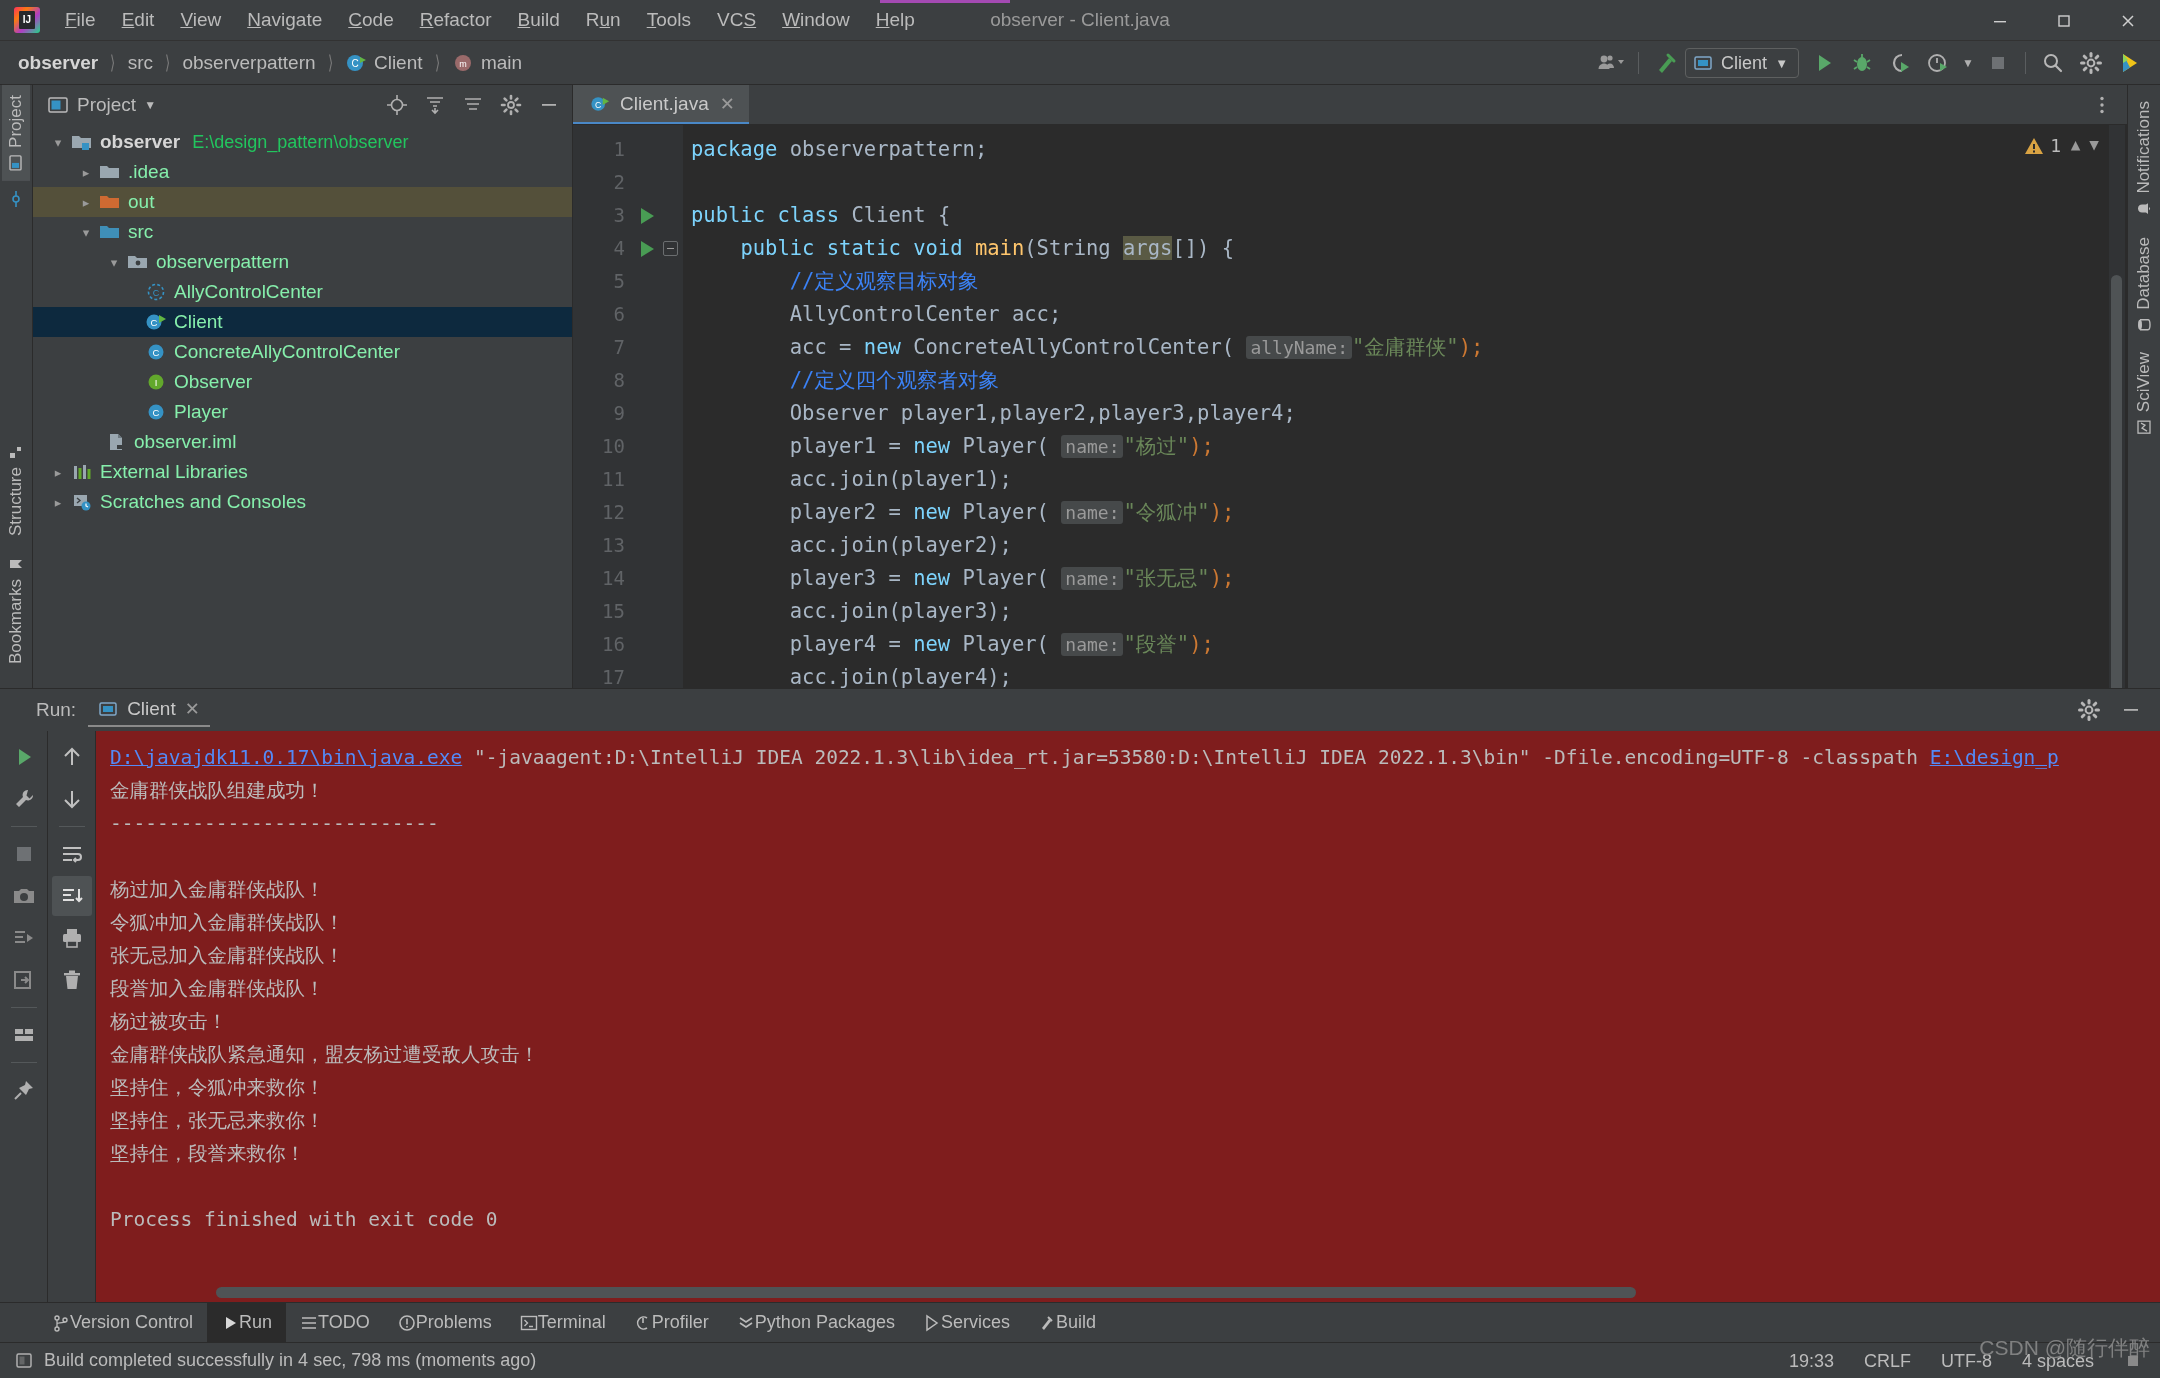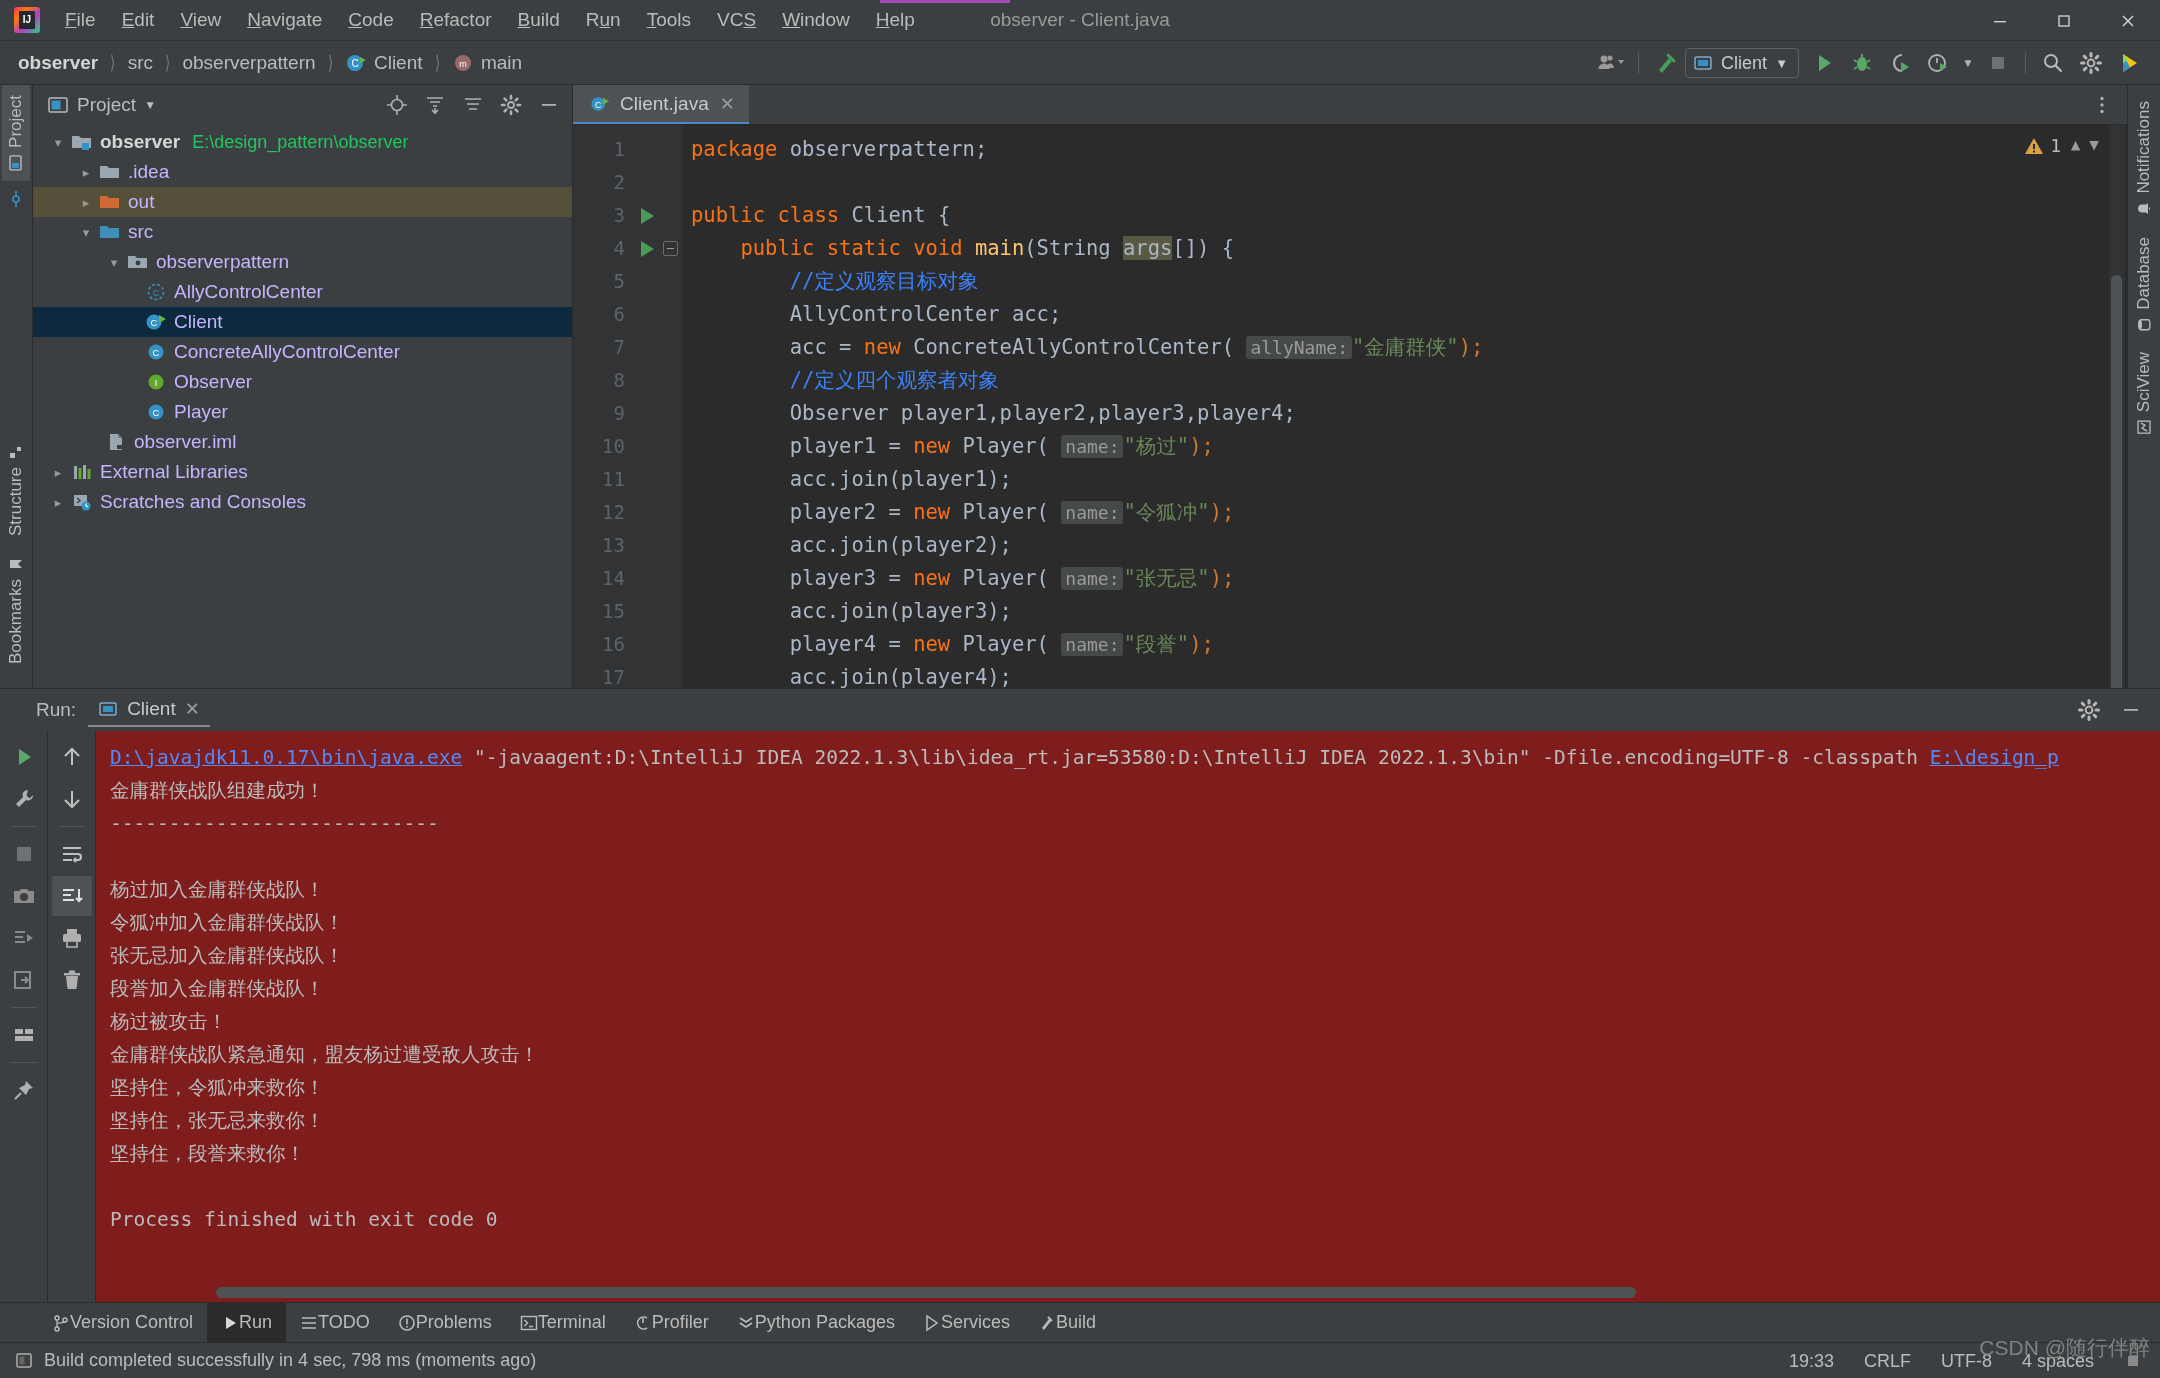--- a/index.html
+++ b/index.html
@@ -153,21 +153,21 @@
     height: 30px; display: flex; align-items: center;
     padding-right: 6px; white-space: nowrap;
     cursor: default;
   }
   .trow.selected { background: #0d293e; }
   .trow.highlight { background: #54503a; }
   .arrow {
     width: 22px; flex: 0 0 22px; text-align: center;
     color: #9a9a9a; font-size: 13px;
   }
-  .tlabel { color: #c4b5fd; }
+  .tlabel { color: #86efac; }
   .tlabel.bold { font-weight: bold; color: #d6d6d6; }
   .tpath { color: #22c55e; margin-left: 12px; font-size: 18px; }
   .ticon { width: 26px; flex: 0 0 26px; display: flex; align-items: center; justify-content: center; margin-right: 5px; }
 
   
   .editor-area {
     flex: 1 1 auto; display: flex; flex-direction: column;
     min-width: 0; background: #2b2b2b;
   }
   .tabstrip {
@@ -230,21 +230,21 @@
     font-family: "DejaVu Sans Mono", monospace;
     font-size: 20.5px;
     position: relative;
     overflow: hidden;
   }
   .cline {
     height: 33px; line-height: 33px;
     white-space: pre; padding-left: 8px;
     color: #a9b7c6;
   }
-  .kw { color: #f97316; }
+  .kw { color: #7dd3fc; }
   .str { color: #6a8759; }
   .cmt { color: #3b82f6; }
   .cls { color: #a9b7c6; }
   .fn { color: #ffc66d; }
   .semi { color: #cc7832; }
   .hint-gray { background: #46494a; color: #9a9a9a; border-radius: 3px; padding: 1px 4px; font-size: 18px; }
   .sel-tok { background: #5a5a44; }
   .warn-badge {
     position: absolute; right: 66px; top: 10px;
     display: flex; align-items: center; gap: 6px;

